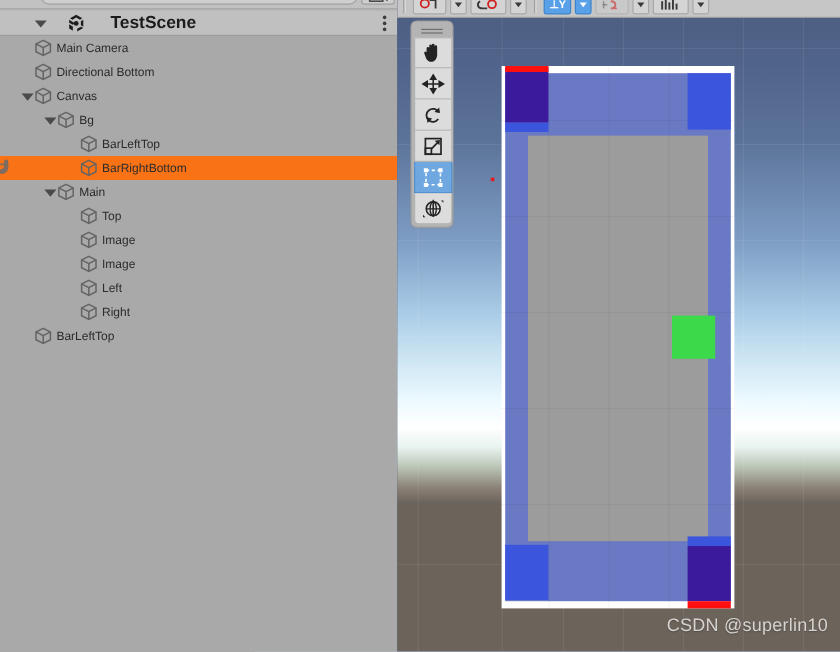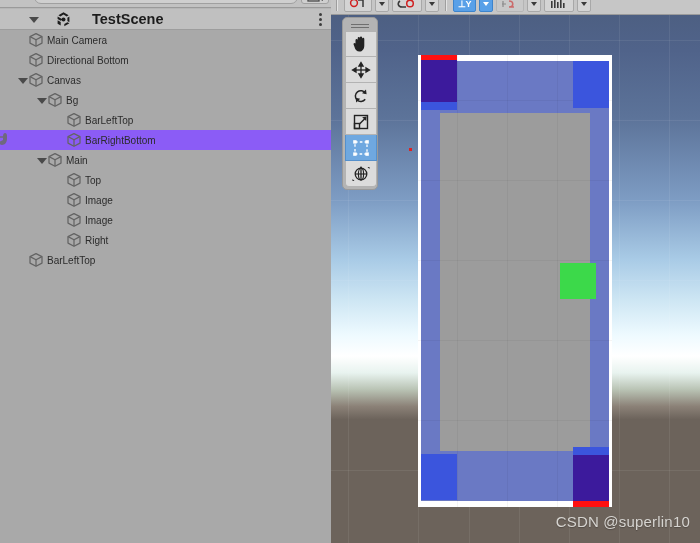--- a/index.html
+++ b/index.html
@@ -77,21 +77,21 @@
     background: #a1a1a1;
   }
 
   .tree-row {
     position: relative;
     height: 20px;
     display: flex;
     align-items: center;
     white-space: nowrap;
   }
-  .tree-row.selected { background: #8b5cf6; }
+  .tree-row.selected { background: #f97316; }
 
   .twisty {
     width: 11px; height: 11px;
     flex: 0 0 11px;
     position: relative;
   }
   .twisty.open::after {
     content: "";
     position: absolute;
     left: 1px; top: 3px;
@@ -491,20 +491,32 @@
         <div class="tree-row">
           <span style="flex: 0 0 55px;"></span>
           <span class="twisty"></span>
           <span class="go-icon"><svg width="16" height="16" viewBox="0 0 16 16">
               <g fill="none" stroke="#646464" stroke-width="1.25" stroke-linejoin="round">
                 <path d="M8 1.6 L14 4.6 L14 11.1 L8 14.2 L2 11.1 L2 4.6 Z"></path>
                 <path d="M2 4.6 L8 7.7 L14 4.6"></path>
                 <path d="M8 7.7 L8 14.2"></path>
               </g>
             </svg></span>
+          <span class="row-label">Left</span>
+        </div>
+        <div class="tree-row">
+          <span style="flex: 0 0 55px;"></span>
+          <span class="twisty"></span>
+          <span class="go-icon"><svg width="16" height="16" viewBox="0 0 16 16">
+              <g fill="none" stroke="#646464" stroke-width="1.25" stroke-linejoin="round">
+                <path d="M8 1.6 L14 4.6 L14 11.1 L8 14.2 L2 11.1 L2 4.6 Z"></path>
+                <path d="M2 4.6 L8 7.7 L14 4.6"></path>
+                <path d="M8 7.7 L8 14.2"></path>
+              </g>
+            </svg></span>
           <span class="row-label">Right</span>
         </div>
         <div class="tree-row">
           <span style="flex: 0 0 17px;"></span>
           <span class="twisty"></span>
           <span class="go-icon"><svg width="16" height="16" viewBox="0 0 16 16">
               <g fill="none" stroke="#646464" stroke-width="1.25" stroke-linejoin="round">
                 <path d="M8 1.6 L14 4.6 L14 11.1 L8 14.2 L2 11.1 L2 4.6 Z"></path>
                 <path d="M2 4.6 L8 7.7 L14 4.6"></path>
                 <path d="M8 7.7 L8 14.2"></path>

